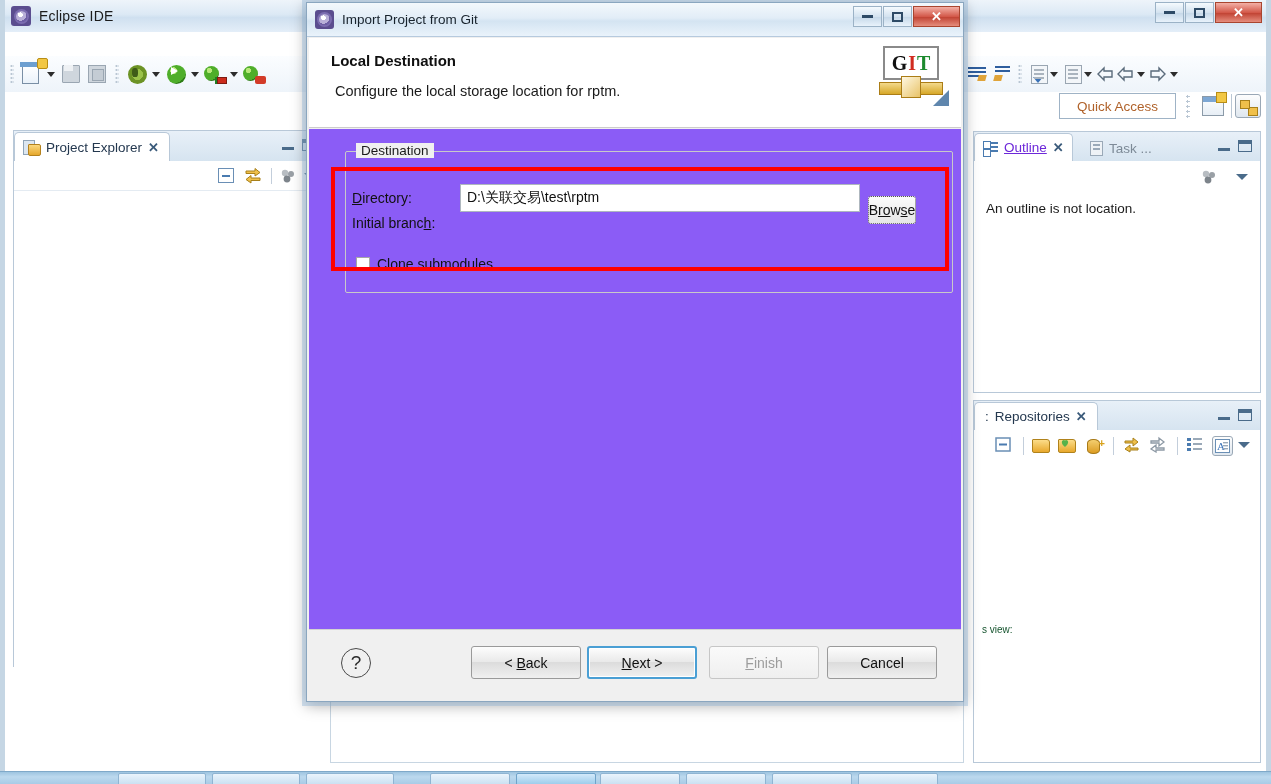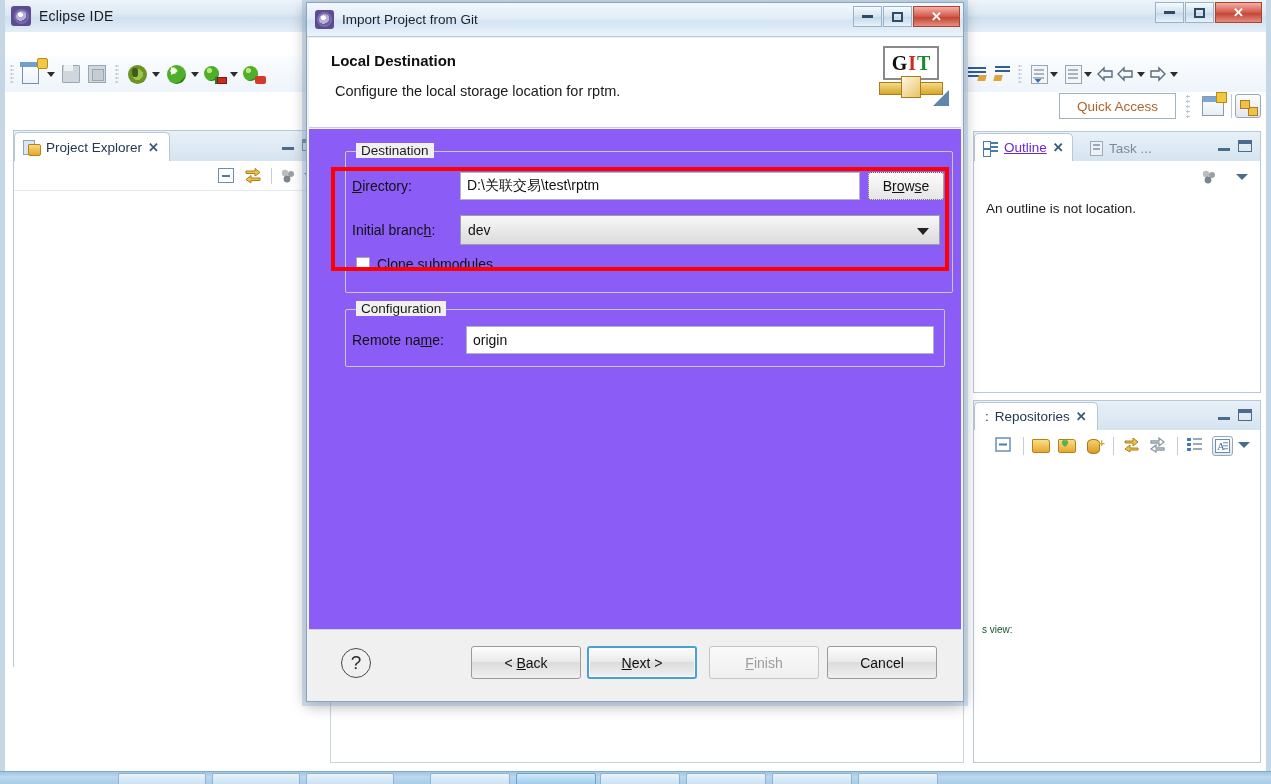--- a/index.html
+++ b/index.html
@@ -586,46 +586,35 @@
     </div>
 
     <div class="dlg-body">
 
       <div class="group" id="grp-destination">
         <span class="group-label">Destination</span>
 
         <div class="field-row" style="left:6px; top:20px; width:592px;">
           <span class="field-label" style="width:108px;"><span class="u">D</span>irectory:</span>
           <input class="txtinput" style="width: 400px; height: 28px;" value="D:\关联交易\test\rptm">
-          <div class="btn dotted" style="width:76px;height:28px;margin-left:8px;">
+          <div class="btn dotted" style="width:48px;height:28px;margin-left:8px;margin-top:24px;">
             <span>B<span class="u">ro</span>w<span class="u">s</span>e</span>
           </div>
         </div>
 
         <div class="field-row" style="left:6px; top:63px; width:592px;">
           <span class="field-label" style="width:108px;">Initial branc<span class="u">h</span>:</span>
-          <div class="combo" style="width:480px;height:30px;">
-            <span>dev</span>
-            <span class="carat"></span>
-          </div>
         </div>
 
         <div class="checkbox-row" style="left:10px; top:104px;">
           <span class="cb"></span>
           <span class="field-label">Clone <span class="u">s</span>ubmodules</span>
         </div>
       </div>
 
-      <div class="group" id="grp-configuration">
-        <span class="group-label">Configuration</span>
-        <div class="field-row" style="left:6px; top:16px;">
-          <span class="field-label" style="width:114px;">Remote na<span class="u">m</span>e:</span>
-          <input class="txtinput" style="width: 468px; height: 28px;" value="origin">
-        </div>
-      </div>
 
     </div>
 
     <div class="dlg-footer">
       <div class="help-btn">?</div>
       <div class="btn fbtn" style="left:162px;">
         <span>&lt; <span class="u">B</span>ack</span>
       </div>
       <div class="btn fbtn primary" style="left:278px;">
         <span><span class="u">N</span>ext &gt;</span>

